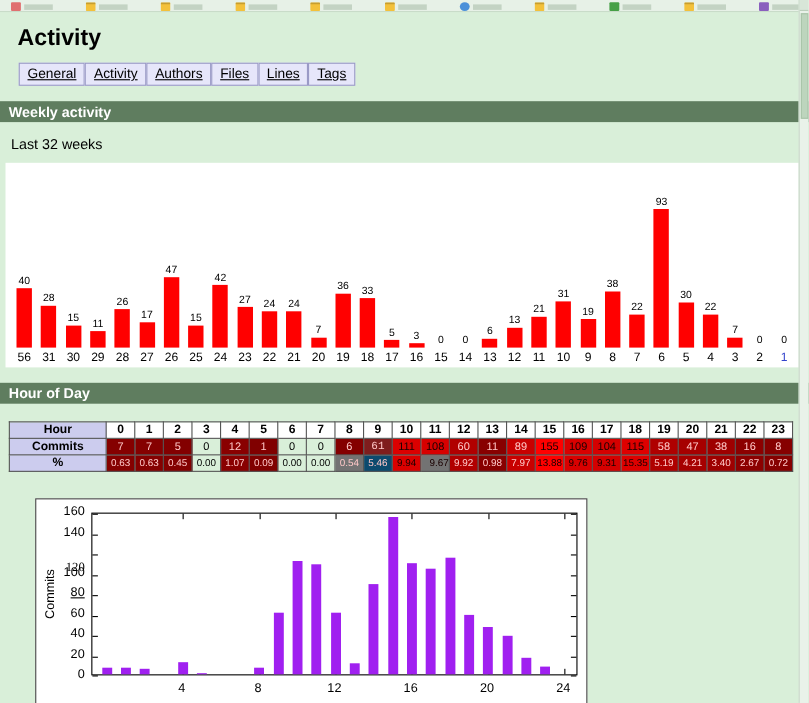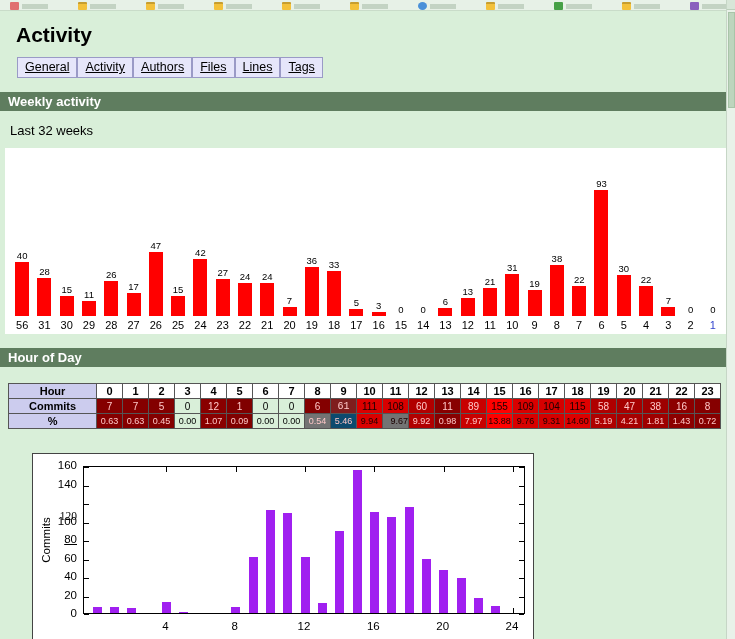--- a/index.html
+++ b/index.html
@@ -362,25 +362,25 @@
         <td class="pcell" style="background: #737373; color: rgb(255, 200, 200);">0.54</td>
         <td class="pcell" style="background: #0c4a6e; color: rgb(255, 200, 200); margin-top: 24px;">5.46</td>
         <td class="pcell" style="background: rgb(219, 0, 0); color: rgb(26, 0, 0);">9.94</td>
         <td class="pcell" style="background: #737373; color: rgb(26, 0, 0); text-align: right;">9.67</td>
         <td class="pcell" style="background: rgb(177, 0, 0); color: rgb(255, 200, 200);">9.92</td>
         <td class="pcell" style="background: rgb(136, 0, 0); color: rgb(255, 200, 200);">0.98</td>
         <td class="pcell" style="background: rgb(200, 0, 0); color: rgb(255, 200, 200);">7.97</td>
         <td class="pcell" style="background: rgb(255, 0, 0); color: rgb(26, 0, 0);">13.88</td>
         <td class="pcell" style="background: rgb(217, 0, 0); color: rgb(26, 0, 0);">9.76</td>
         <td class="pcell" style="background: rgb(213, 0, 0); color: rgb(26, 0, 0);">9.31</td>
-        <td class="pcell" style="background: rgb(222, 0, 0); color: rgb(26, 0, 0);">14.60</td>
+        <td class="pcell" style="background: rgb(222, 0, 0); color: rgb(26, 0, 0);">15.35</td>
         <td class="pcell" style="background: rgb(175, 0, 0); color: rgb(255, 200, 200);">5.19</td>
         <td class="pcell" style="background: rgb(166, 0, 0); color: rgb(255, 200, 200);">4.21</td>
-        <td class="pcell" style="background: rgb(158, 0, 0); color: rgb(255, 200, 200);">1.81</td>
-        <td class="pcell" style="background: rgb(140, 0, 0); color: rgb(255, 200, 200);">1.43</td>
+        <td class="pcell" style="background: rgb(158, 0, 0); color: rgb(255, 200, 200);">3.40</td>
+        <td class="pcell" style="background: rgb(140, 0, 0); color: rgb(255, 200, 200);">2.67</td>
         <td class="pcell" style="background: rgb(134, 0, 0); color: rgb(255, 200, 200);">0.72</td>
       </tr>
     </tbody>
   </table>
 
 <div class="gnuplot">
   <div class="gylabel">Commits</div>
   <div class="gframe">
       <div class="tick-y" style="top: 147px;"></div>
       <div class="tick-y2" style="top: 147px;"></div>

